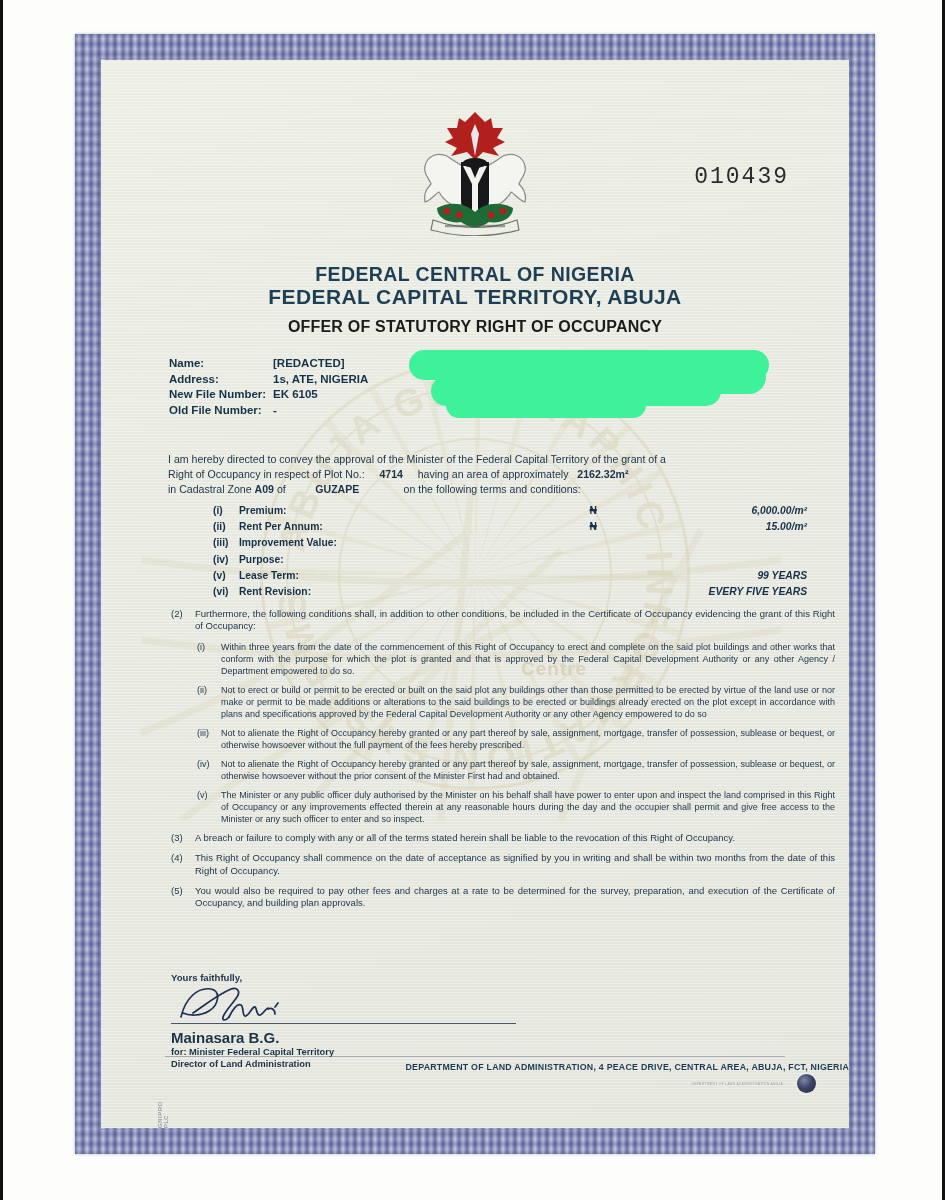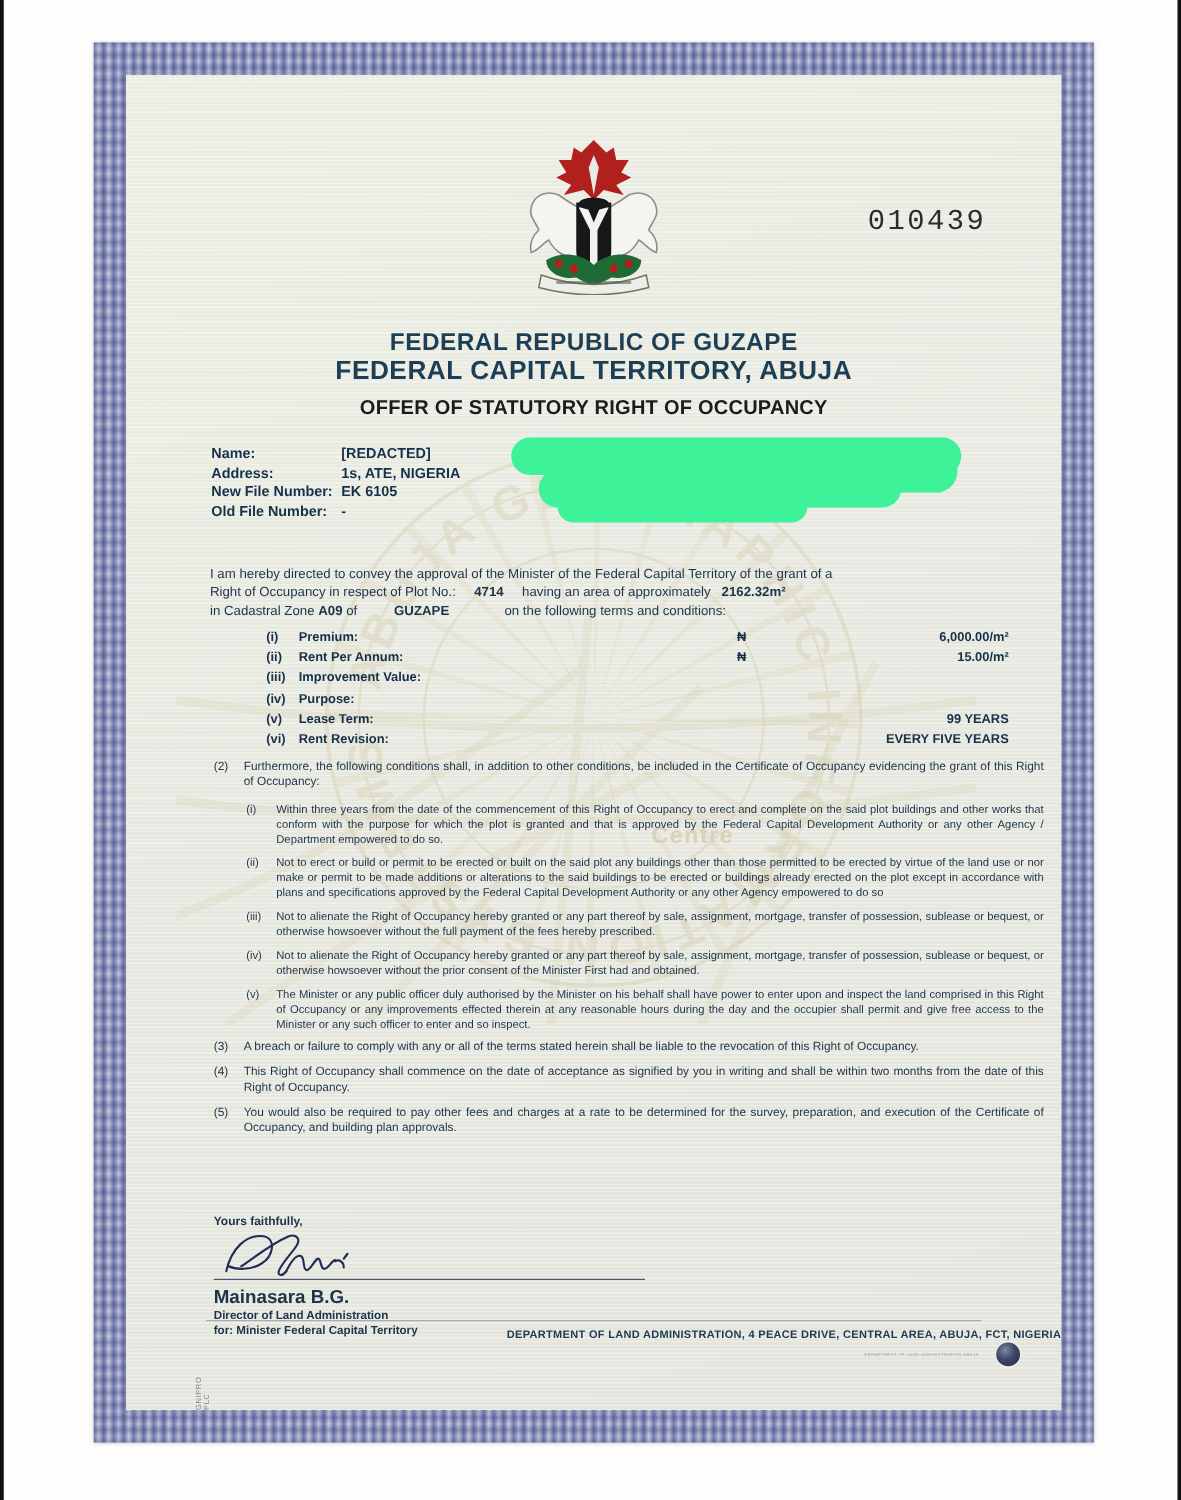--- a/index.html
+++ b/index.html
@@ -108,21 +108,21 @@
 
   .grant{position:absolute;left:67px;top:392px;width:666px;font-size:10.6px;color:#1b3349;line-height:15.2px;}
   .grant .b{font-weight:bold;}
   .gl{display:block;white-space:pre;}
 
   .terms{position:absolute;left:112px;top:443px;width:620px;font-size:10.3px;color:#16304a;}
   .trow{display:flex;line-height:16.2px;font-weight:bold;align-items:baseline;}
   .tnum{width:26px;flex:0 0 26px;}
   .tlab{width:178px;flex:0 0 178px;}
   .tnaira{width:180px;flex:0 0 180px;text-align:right;}
-  .tval{flex:1 1 auto;text-align:right;padding-right:26px;}
+  .tval{flex:1 1 auto;text-align:right;padding-right:26px;font-style:italic;}
   .tval.wide{text-align:right;}
 
   .clauses{position:absolute;left:70px;top:548px;width:664px;font-size:9.5px;color:#1c3349;line-height:12.4px;}
   .cl{display:flex;margin-bottom:8px;}
   .cl-n{width:24px;flex:0 0 24px;}
   .cl-t{flex:1 1 auto;text-align:justify;}
   .subcl{margin-top:6px;}
   .sub{display:flex;margin-bottom:7px;padding-left:26px;font-size:9px;line-height:12px;}
   .sub-n{width:24px;flex:0 0 24px;}
   .sub-t{flex:1 1 auto;text-align:justify;}
@@ -226,21 +226,21 @@
             <circle cx="58" cy="107" r="3.4" fill="#b2201e"></circle>
             <circle cx="90" cy="107" r="3.4" fill="#b2201e"></circle>
             <circle cx="102" cy="103" r="3.4" fill="#b2201e"></circle>
           </g>
 
           <path d="M32 112 C60 122 88 122 116 112 L118 122 C88 130 60 130 30 122 Z" fill="#edeee8" stroke="#6c7a62" stroke-width="1.2"></path>
           <path d="M44 118 L104 118" stroke="#4c5a48" stroke-width="2.4" opacity=".55"></path>
         </svg>
 
         <div class="titles">
-          <div class="t1">FEDERAL REPUBLIC OF GUZAPE</div>
+          <div class="t1">FEDERAL CENTRAL OF NIGERIA</div>
           <div class="t2">FEDERAL CAPITAL TERRITORY, ABUJA</div>
           <div class="t3">OFFER OF STATUTORY RIGHT OF OCCUPANCY</div>
         </div>
 
         <div class="fields">
           <div class="frow">
             <div class="flabel">Name:</div>
             <div class="fvalue">[REDACTED]</div>
           </div>
           <div class="frow">
@@ -354,22 +354,22 @@
                 <path d="M10 34 C14 16 26 4 40 6 C50 8 48 22 38 28 C30 33 18 33 12 30"></path>
                 <path d="M22 30 C34 22 46 12 60 6 C66 4 70 8 66 14 C62 20 54 28 52 34 C51 38 55 38 58 34"></path>
                 <path d="M58 34 C62 26 66 20 70 22 C73 24 71 32 74 33 C77 34 80 26 83 24 C86 23 85 31 88 32 C91 33 94 26 97 25"></path>
                 <path d="M97 26 C101 24 104 27 104 31"></path>
                 <path d="M104 24 L107 20"></path>
               </g>
             </svg>
             <div class="sigline"></div>
           </div>
           <div class="signame">Mainasara B.G.</div>
+          <div class="sigtitle">for: Minister Federal Capital Territory</div>
           <div class="sigtitle">Director of Land Administration</div>
-          <div class="sigtitle">for: Minister Federal Capital Territory</div>
         </div>
 
         <div class="footer-rule"></div>
         <div class="footer">DEPARTMENT OF LAND ADMINISTRATION, 4 PEACE DRIVE, CENTRAL AREA, ABUJA, FCT, NIGERIA</div>
         <div class="microprint">DEPARTMENT OF LAND ADMINISTRATION ABUJA</div>
         <div class="seal-dot"></div>
         <div class="printer-mark">GNIPRO PLC</div>
 
       </div>
     </div>

